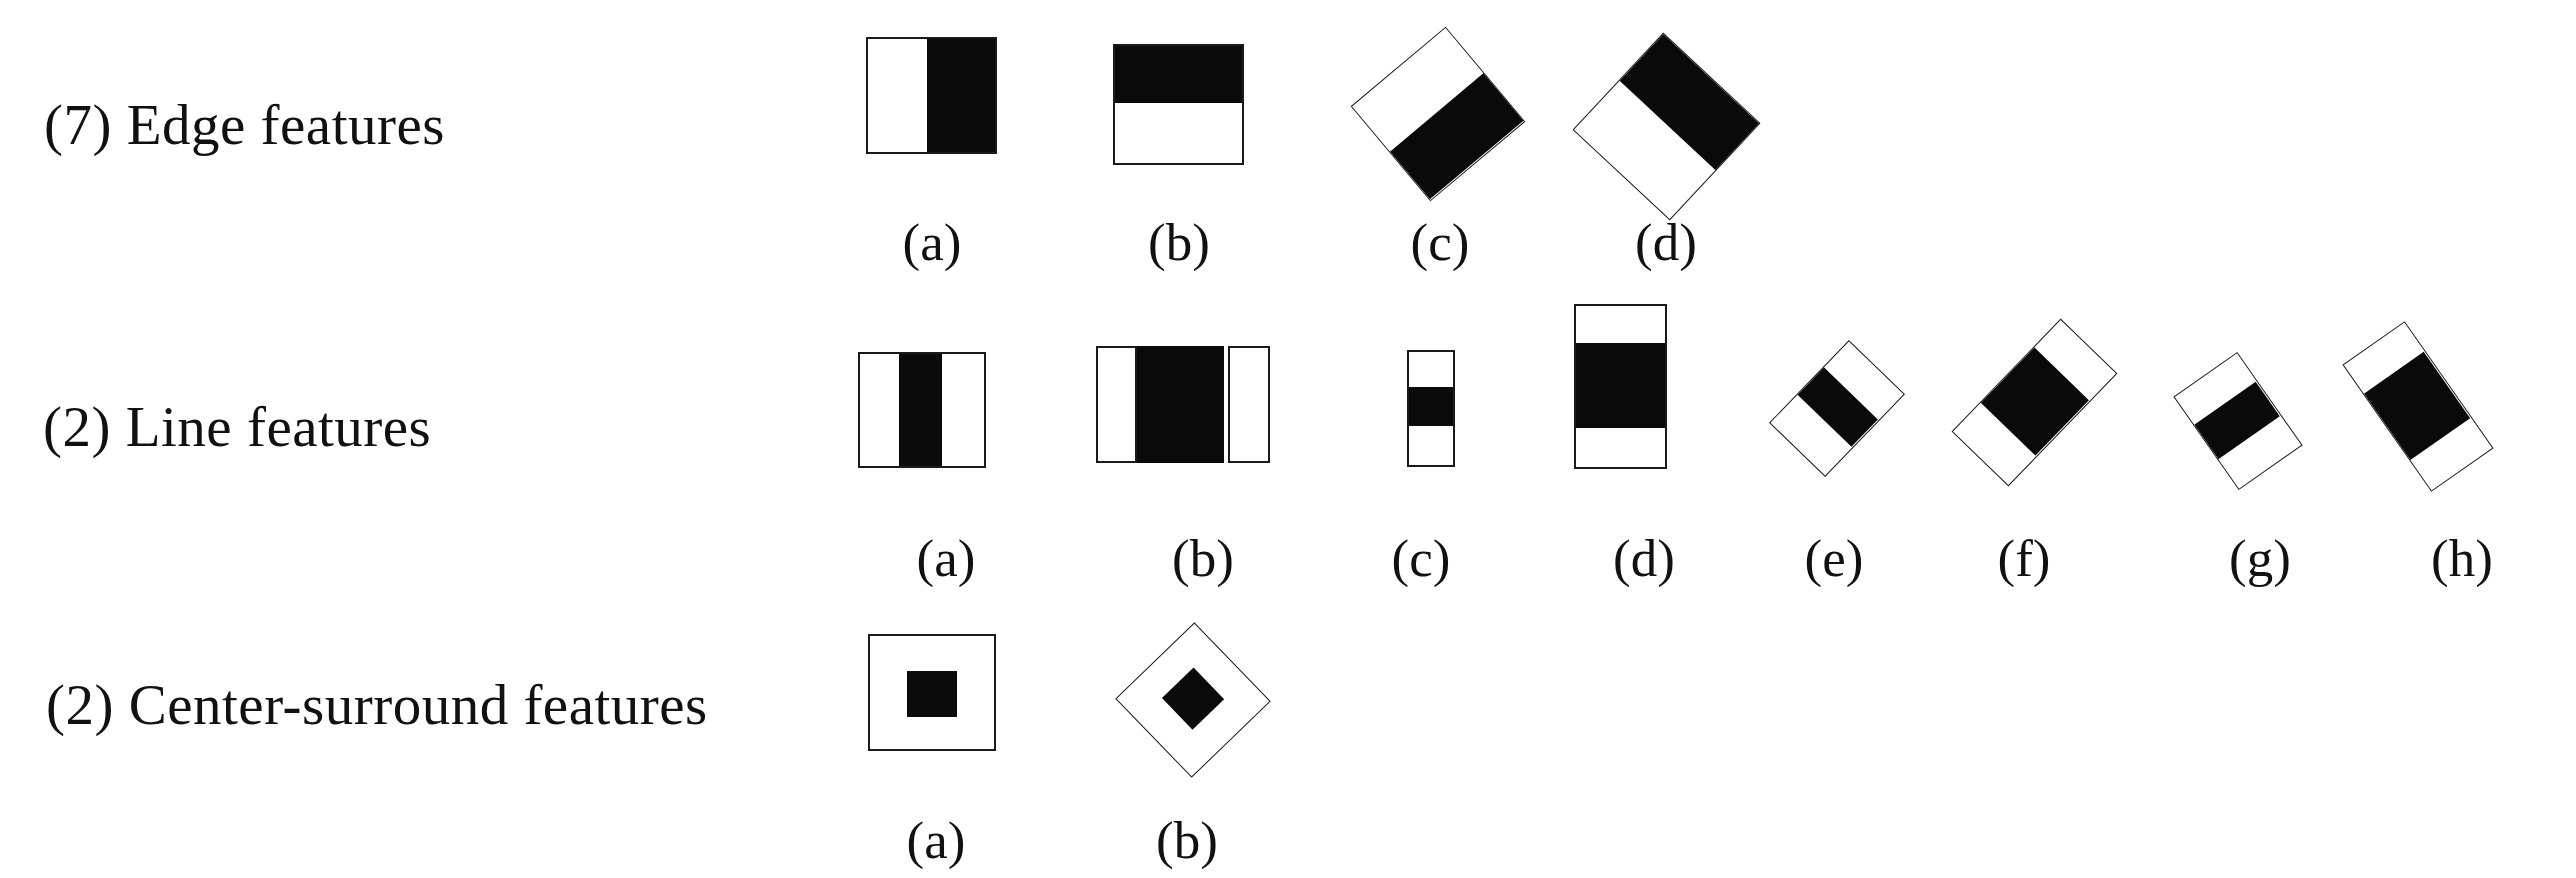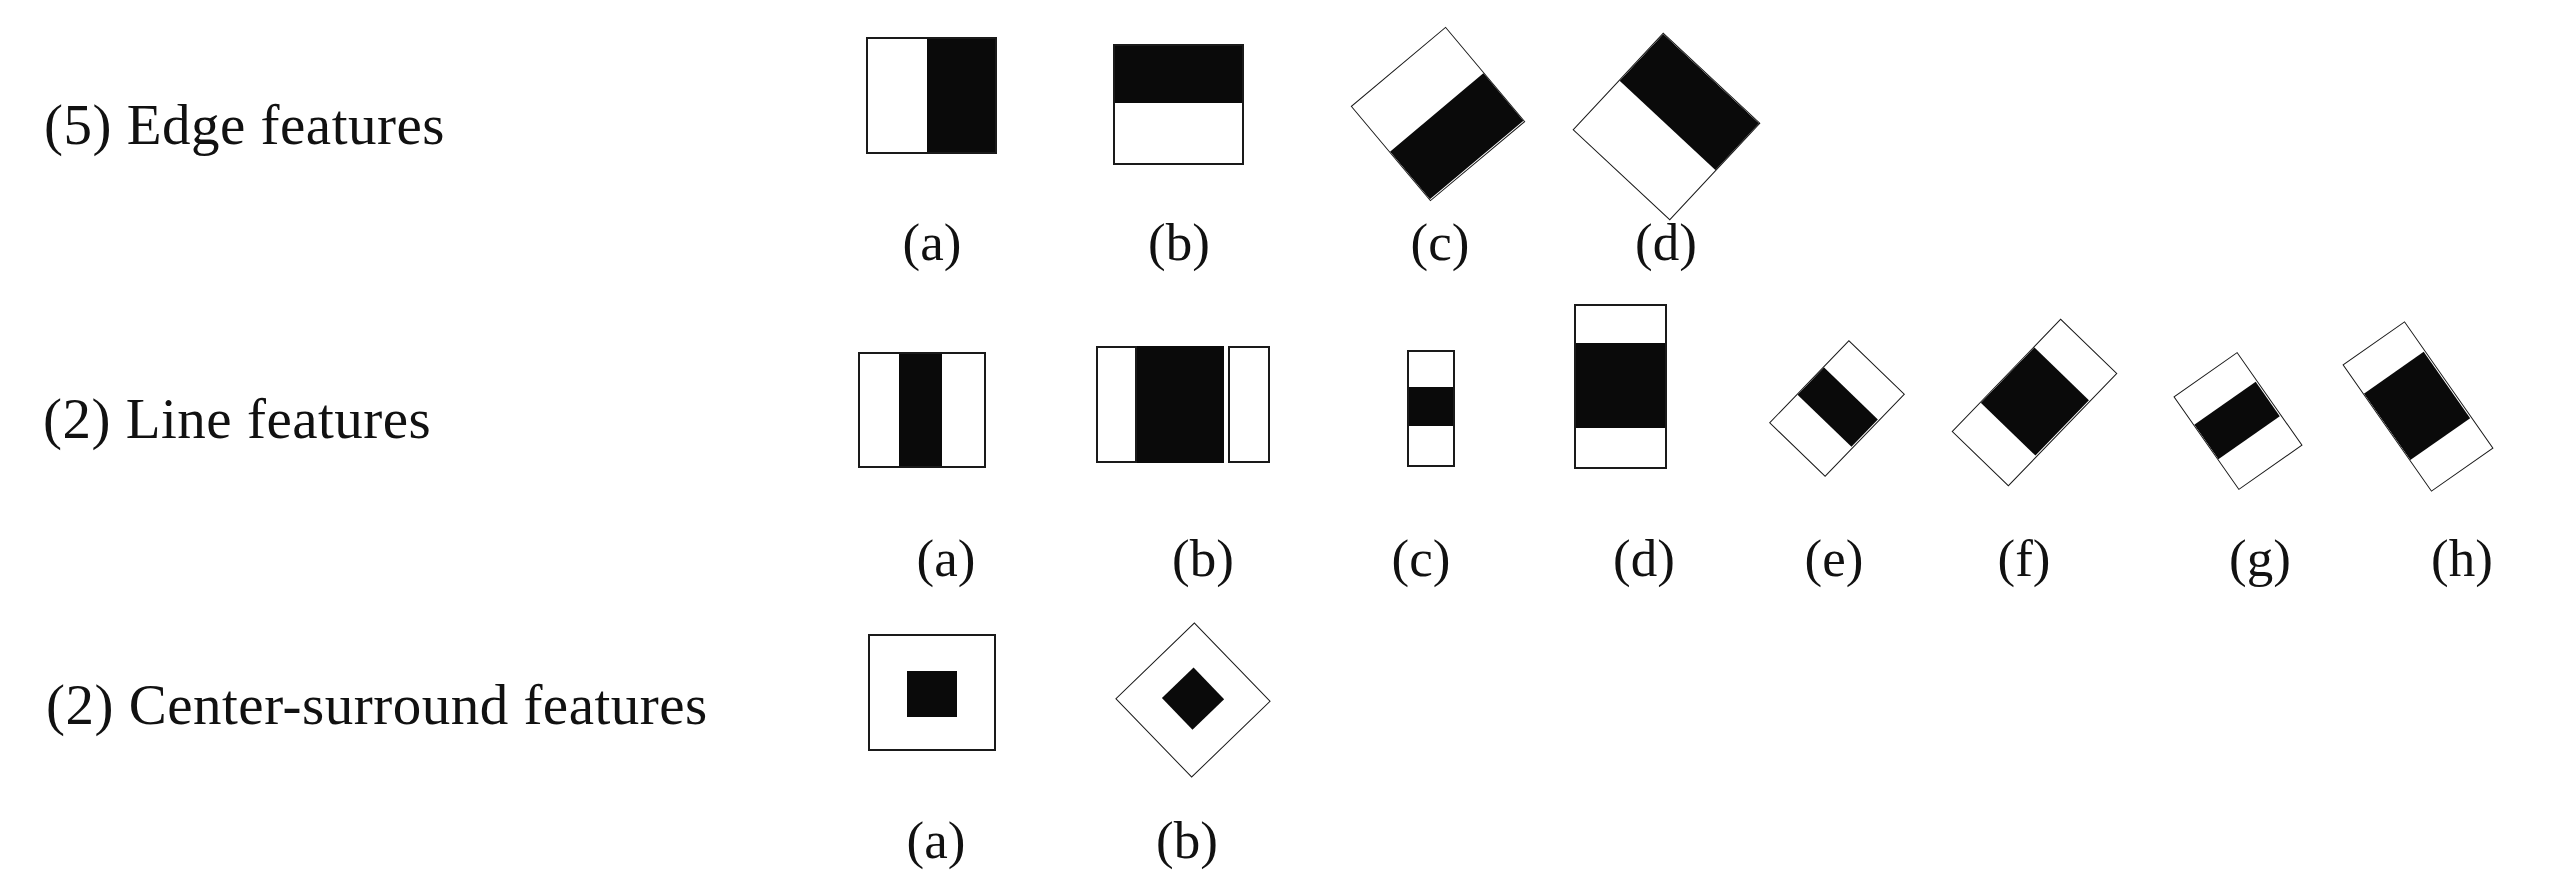--- a/index.html
+++ b/index.html
@@ -20,22 +20,22 @@
   .panel.white{background:#ffffff;box-sizing:border-box;}
   .flabel{
     position:absolute;font-size:53px;line-height:1;white-space:nowrap;
     transform:translate(-50%,-50%);color:#111111;
   }
 </style>
 </head>
 <body>
 
 <div class="stage">
-  <div class="row-title" style="left: 44px; top: 94px;">(5) Edge features</div>
-  <div class="row-title" style="left: 43px; top: 388px;">(2) Line features</div>
+  <div class="row-title" style="left: 44px; top: 94px;">(7) Edge features</div>
+  <div class="row-title" style="left: 43px; top: 396px;">(2) Line features</div>
   <div class="row-title" style="left: 46px; top: 674px;">(2) Center-surround features</div>
   <div id="features-layer">
       <div class="feature" style="left: 866px; top: 37px; width: 131px; height: 117px; border: 2.7px solid rgb(26, 26, 26);">
         <div class="panel black" style="left: 59px; top: 0px; width: 69px; height: 114px; background: rgb(10, 10, 10);"></div>
       </div>
       <div class="flabel" style="left: 932px; top: 242px;">(a)</div>
       <div class="feature" style="left: 1113px; top: 44px; width: 131px; height: 121px; border: 2.7px solid rgb(26, 26, 26);">
         <div class="panel black" style="left: 0px; top: 0px; width: 128px; height: 57px; background: rgb(10, 10, 10);"></div>
       </div>
       <div class="flabel" style="left: 1179px; top: 242px;">(b)</div>

